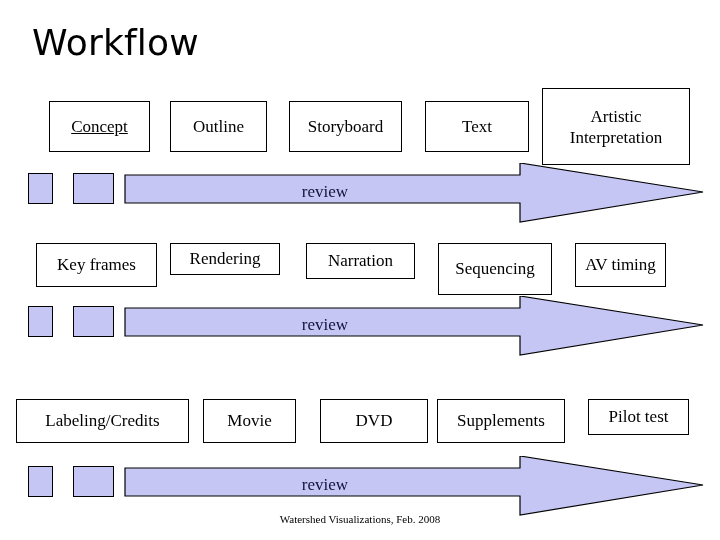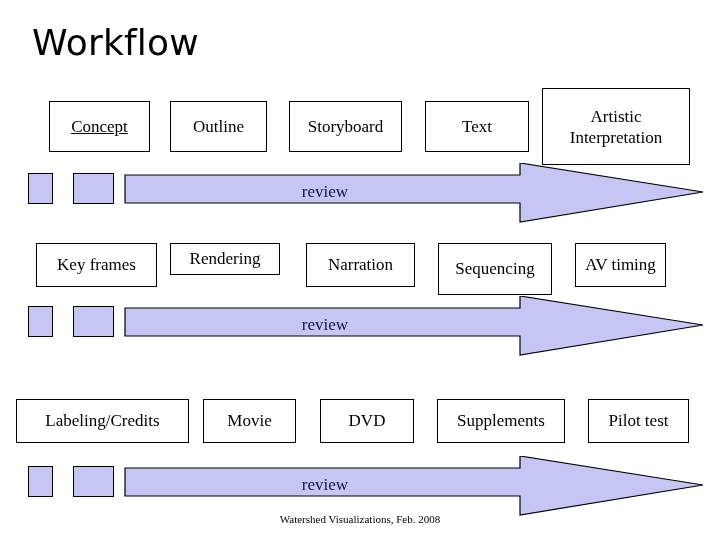--- a/index.html
+++ b/index.html
@@ -143,21 +143,21 @@
     </svg>
     <div class="review-label">review</div>
   </div>
 
   <div class="stage-box" style="left:36px; top:243px; width:121px; height:44px;">
     <span>Key frames</span>
   </div>
   <div class="stage-box" style="left:170px; top:243px; width:110px; height:32px;">
     <span>Rendering</span>
   </div>
-  <div class="stage-box" style="left:306px; top:243px; width:109px; height:44px;align-items:center;">
+  <div class="stage-box" style="left:306px; top:243px; width:109px; height:36px;align-items:center;">
     <span>Narration</span>
   </div>
   <div class="stage-box" style="left:438px; top:243px; width:114px; height:52px;">
     <span>Sequencing</span>
   </div>
   <div class="stage-box" style="left:575px; top:243px; width:91px; height:44px;">
     <span>AV timing</span>
   </div>
 
   <div class="review-band" style="top:296px;">
@@ -168,27 +168,27 @@
     </svg>
     <div class="review-label">review</div>
   </div>
 
   <div class="stage-box" style="left:16px; top:399px; width:173px; height:44px;">
     <span>Labeling/Credits</span>
   </div>
   <div class="stage-box" style="left:203px; top:399px; width:93px; height:44px;">
     <span>Movie</span>
   </div>
-  <div class="stage-box" style="left:320px; top:399px; width:94px; height:44px;">
+  <div class="stage-box" style="left:320px; top:399px; width:108px; height:44px;">
     <span>DVD</span>
   </div>
   <div class="stage-box" style="left:437px; top:399px; width:128px; height:44px;">
     <span>Supplements</span>
   </div>
-  <div class="stage-box" style="left:588px; top:399px; width:101px; height:44px;">
+  <div class="stage-box" style="left:588px; top:399px; width:101px; height:36px;">
     <span>Pilot test</span>
   </div>
 
   <div class="review-band" style="top:456px;">
     <div class="marker-square" style="left:28px; top:10px; width:25px; height:31px;"></div>
     <div class="marker-square" style="left:73px; top:10px; width:41px; height:31px;"></div>
     <svg class="review-arrow" viewBox="0 0 588 60" preserveAspectRatio="none" aria-hidden="true">
       <polygon points="5,12 400,12 400,0 583,29 400,59 400,40 5,40" fill="#c6c6f5" stroke="#000000" stroke-width="1.2" stroke-linejoin="miter"></polygon>
     </svg>
     <div class="review-label">review</div>

